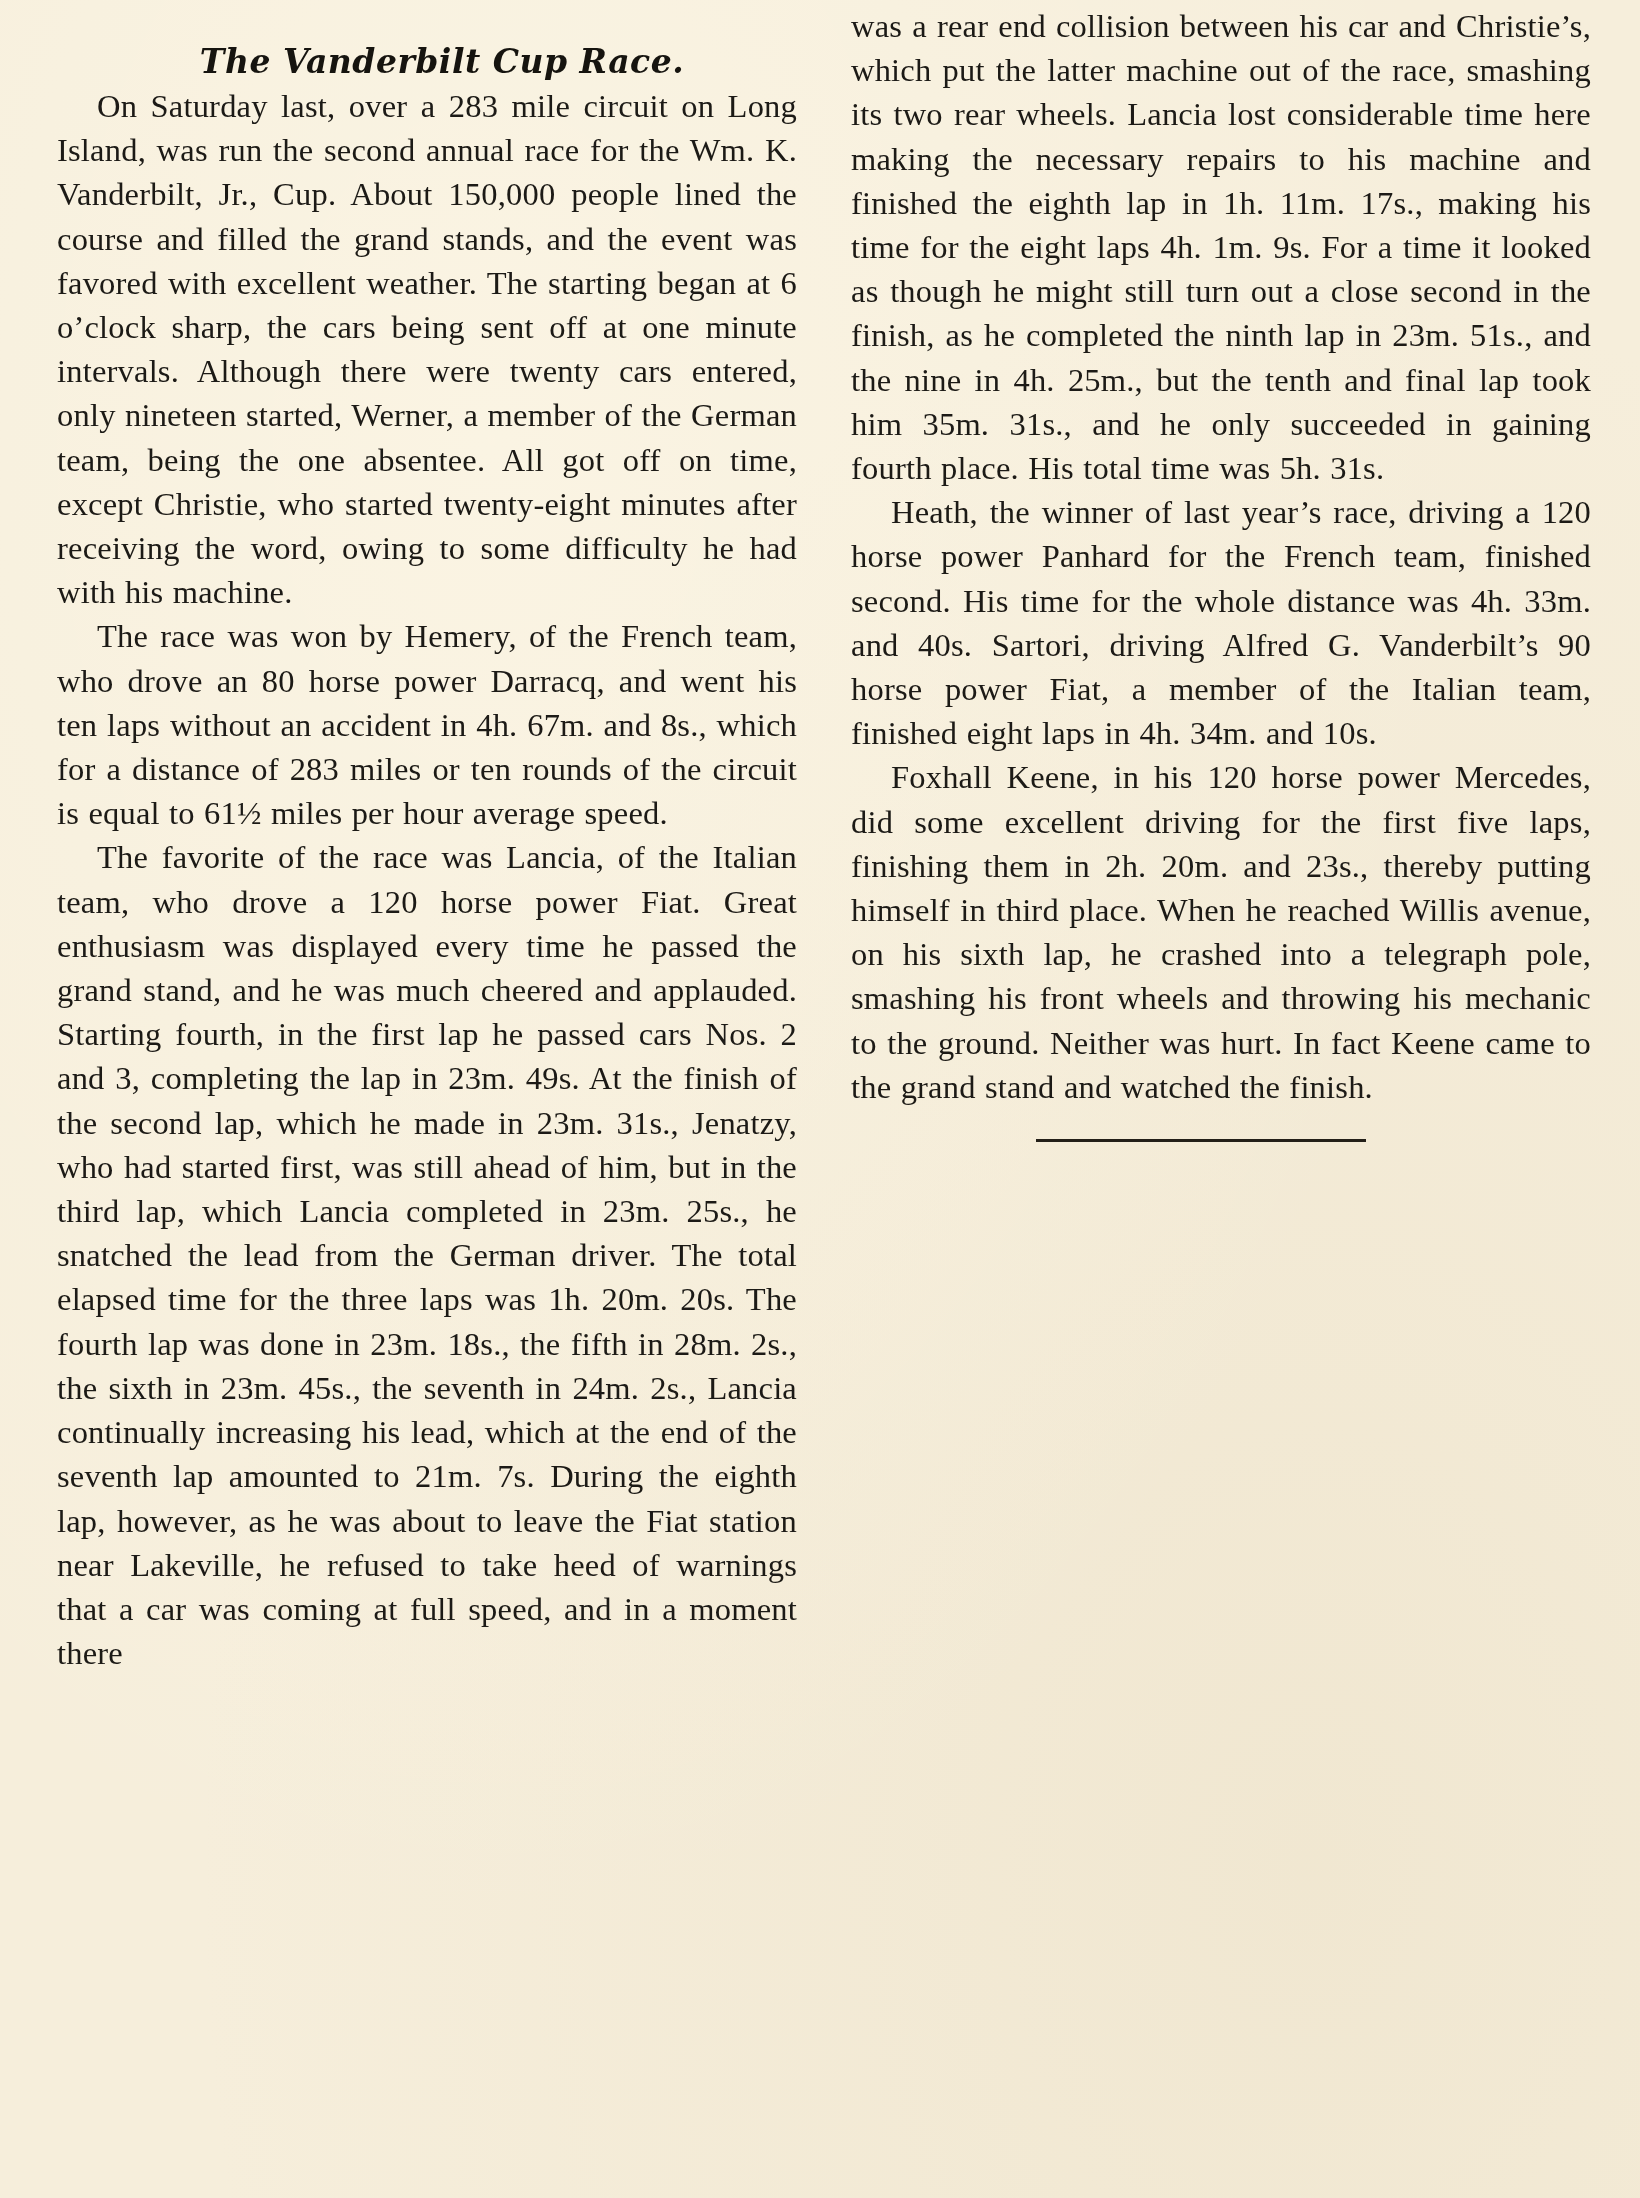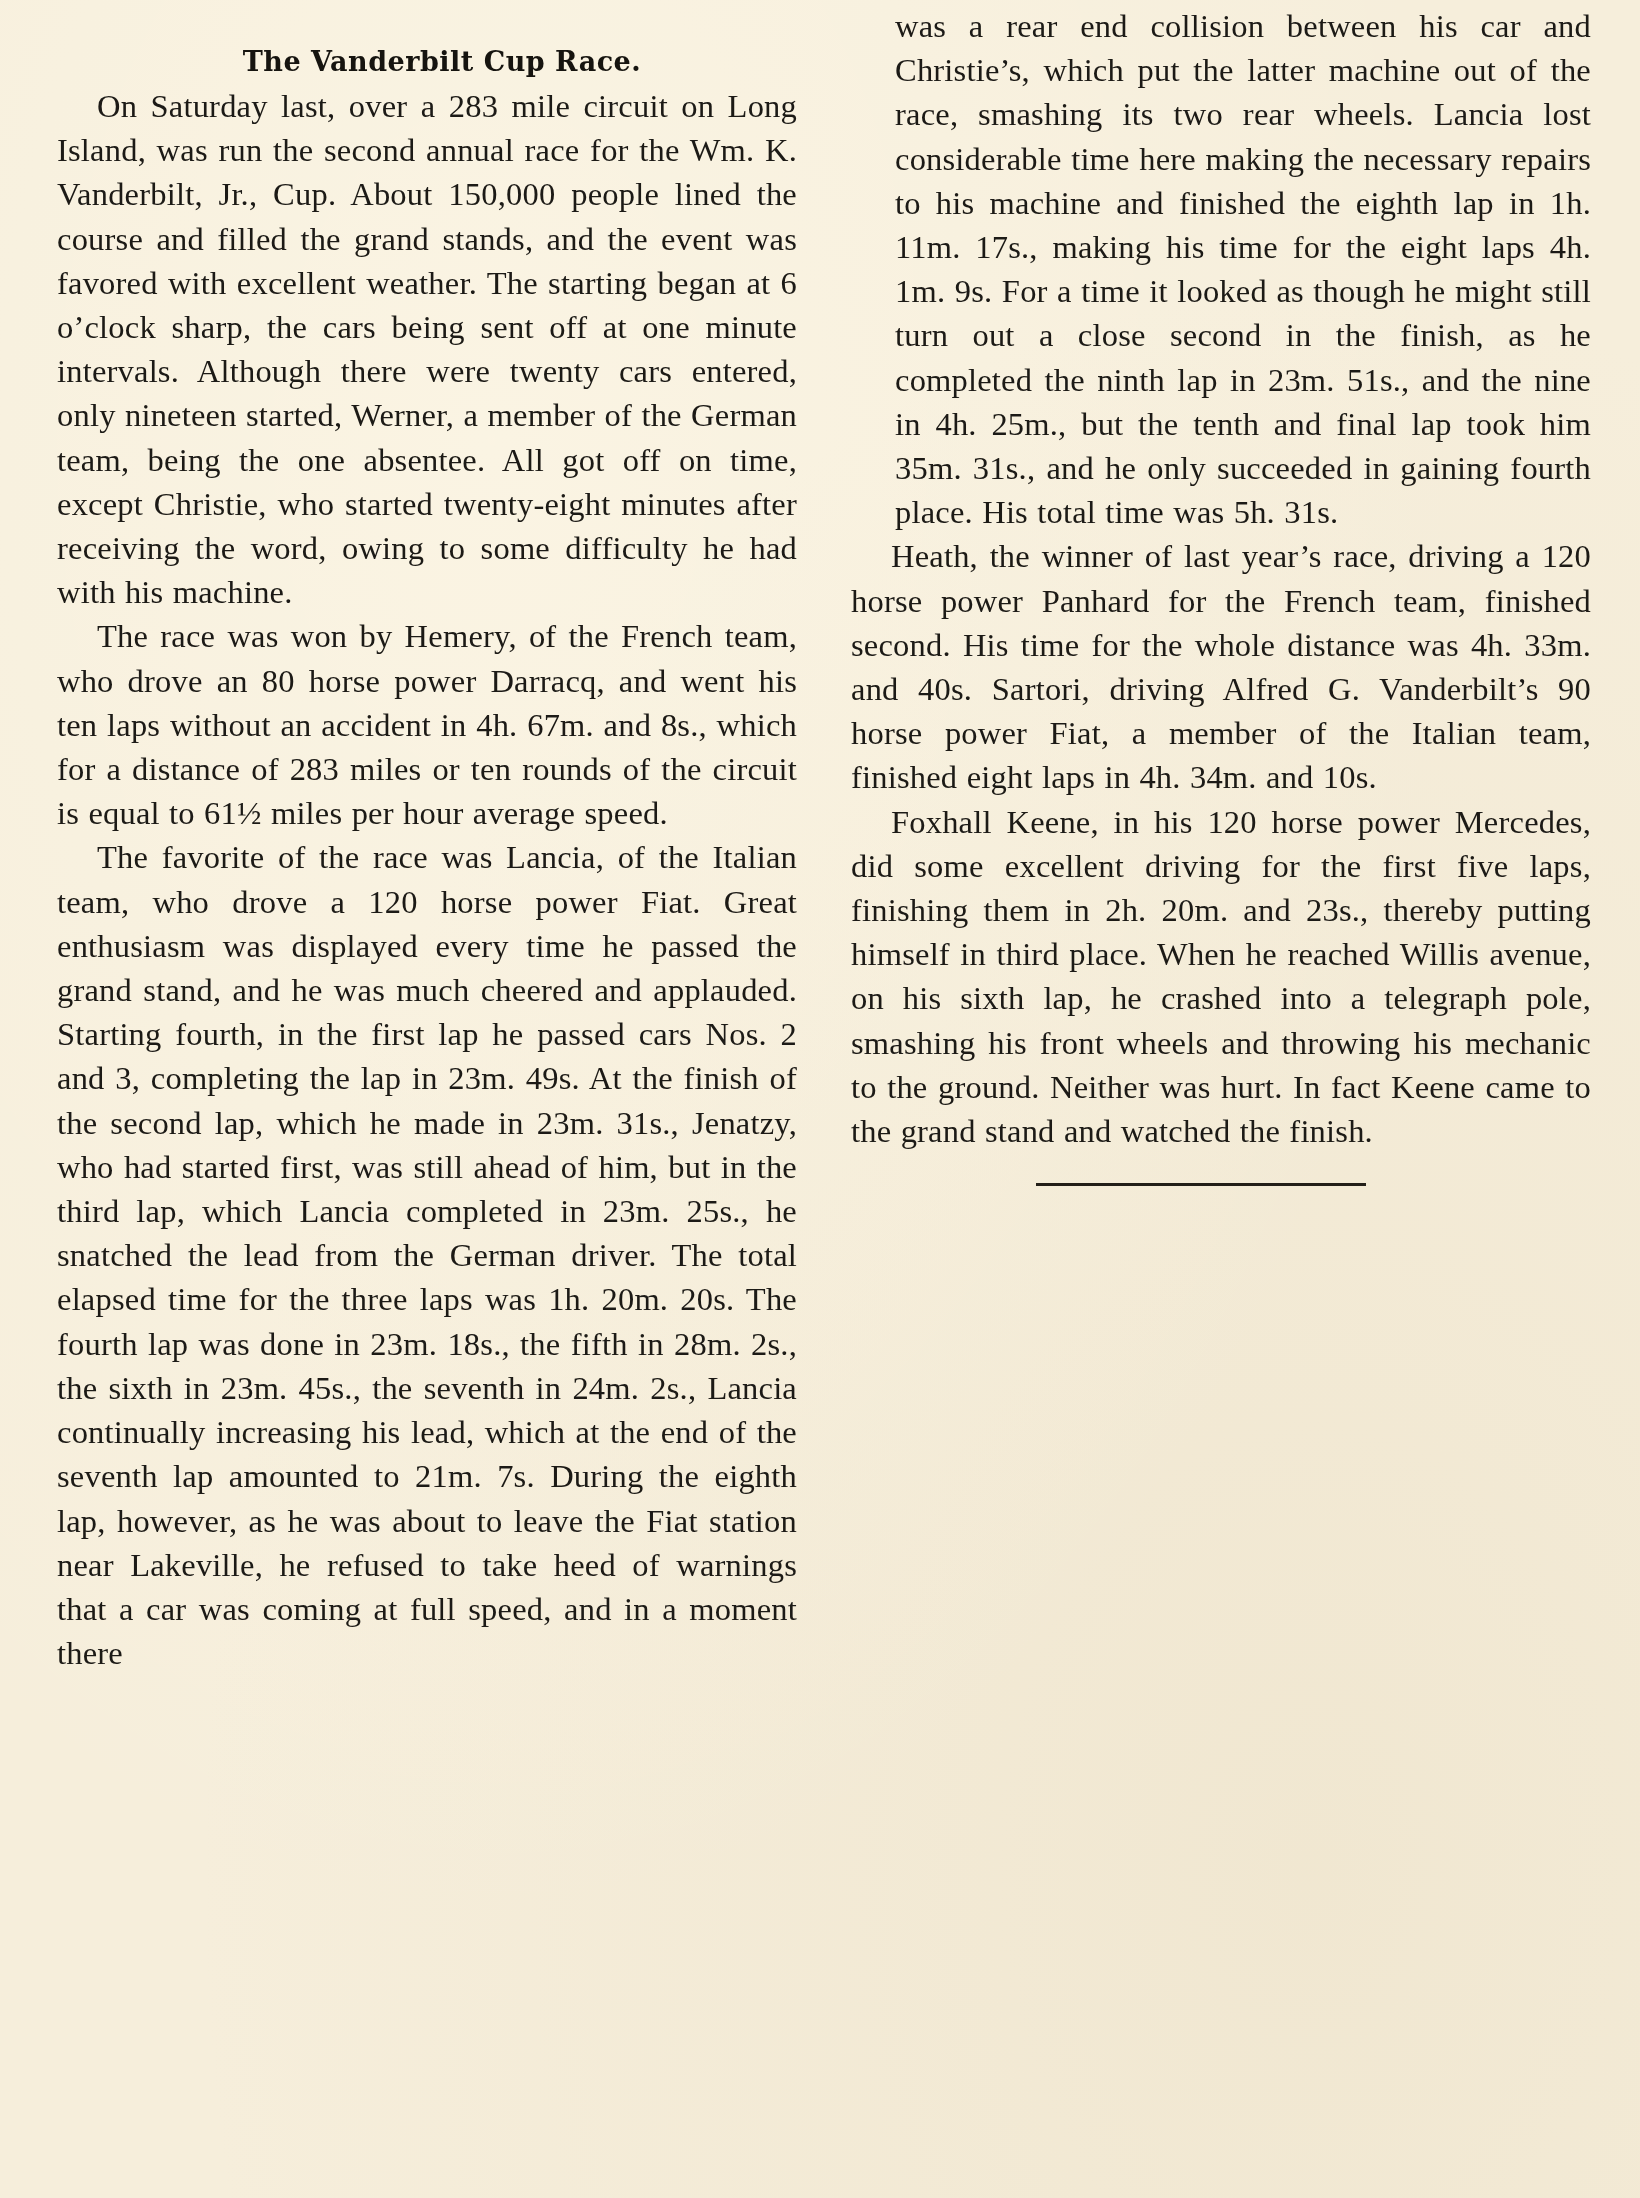--- a/index.html
+++ b/index.html
@@ -36,42 +36,42 @@
       top: 40px;
     }
     .col-right {
       left: 851px;
       top: 0px;
       width: 740px;
     }
     .title {
       font-family: "DejaVu Serif", "Liberation Serif", serif;
       font-weight: bold;
-      font-size: 27px;
+      font-size: 33px;
       text-align: center;
       margin: 0 0 0 0;
       padding-left: 50px;
       padding-right: 20px;
       line-height: 44px;
       letter-spacing: 0.5px;
       color: #16140f;
+      font-style: italic;
     }
     p {
       margin: 0;
       font-size: 32.5px;
       line-height: 44.2px;
       text-align: justify;
       text-indent: 40px;
       hyphens: manual;
       letter-spacing: 0.2px;
       word-spacing: 1px;
     }
     .col-right p.cont {
       text-indent: 0;
-      margin-left: 44px;
     }
     .col-right .first-cont {
       margin-top: 0px;
     }
     .col-right .spacer-top {
       height: 4px;
     }
     .divider {
       width: 330px;
       height: 3px;

